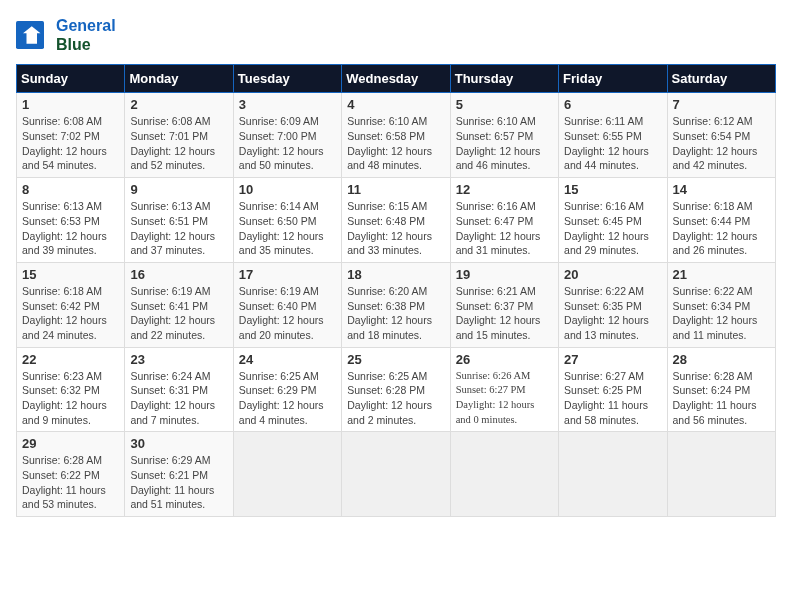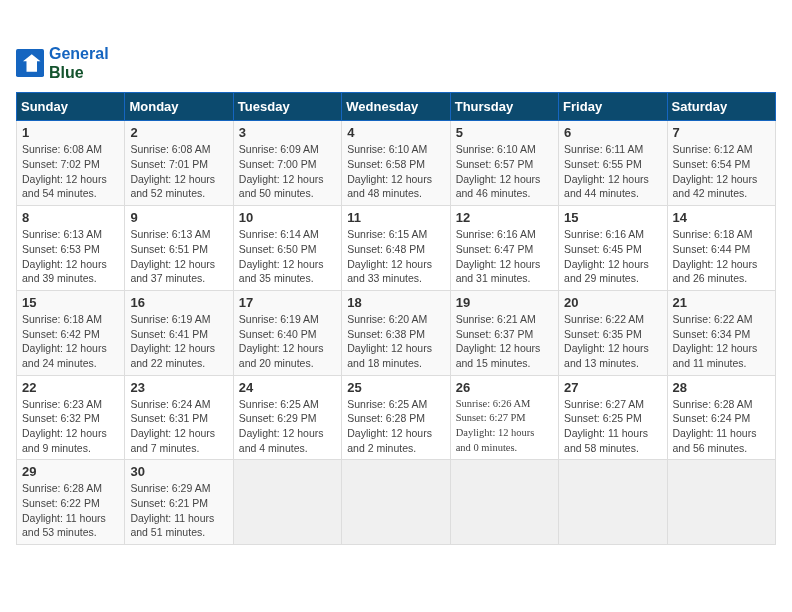--- a/index.html
+++ b/index.html
@@ -12,22 +12,21 @@
     }
     .header-area {
       display: flex;
       justify-content: space-between;
       align-items: flex-start;
       margin-bottom: 10px;
     }
     .logo {
       display: flex;
       align-items: center;
-      gap: 5px;
-      margin-top: 28px;
+      gap: 12px;
     }
     .logo-icon {
       width: 28px;
       height: 28px;
     }
     .title-area {
       text-align: right;
     }
     .month-title {
       font-size: 32px;
@@ -37,21 +36,21 @@
     .location-title {
       font-size: 15px;
       color: #555;
     }
     table {
       width: 100%;
       border-collapse: collapse;
       font-size: 11px;
     }
     thead tr {
-      background-color: #0c4a6e;
+      background-color: #0f172a;
       color: #fff;
     }
     thead th {
       padding: 6px 4px;
       text-align: left;
       font-size: 13px;
       font-weight: bold;
       border: 1px solid #1565c0;
     }
     tbody tr {

